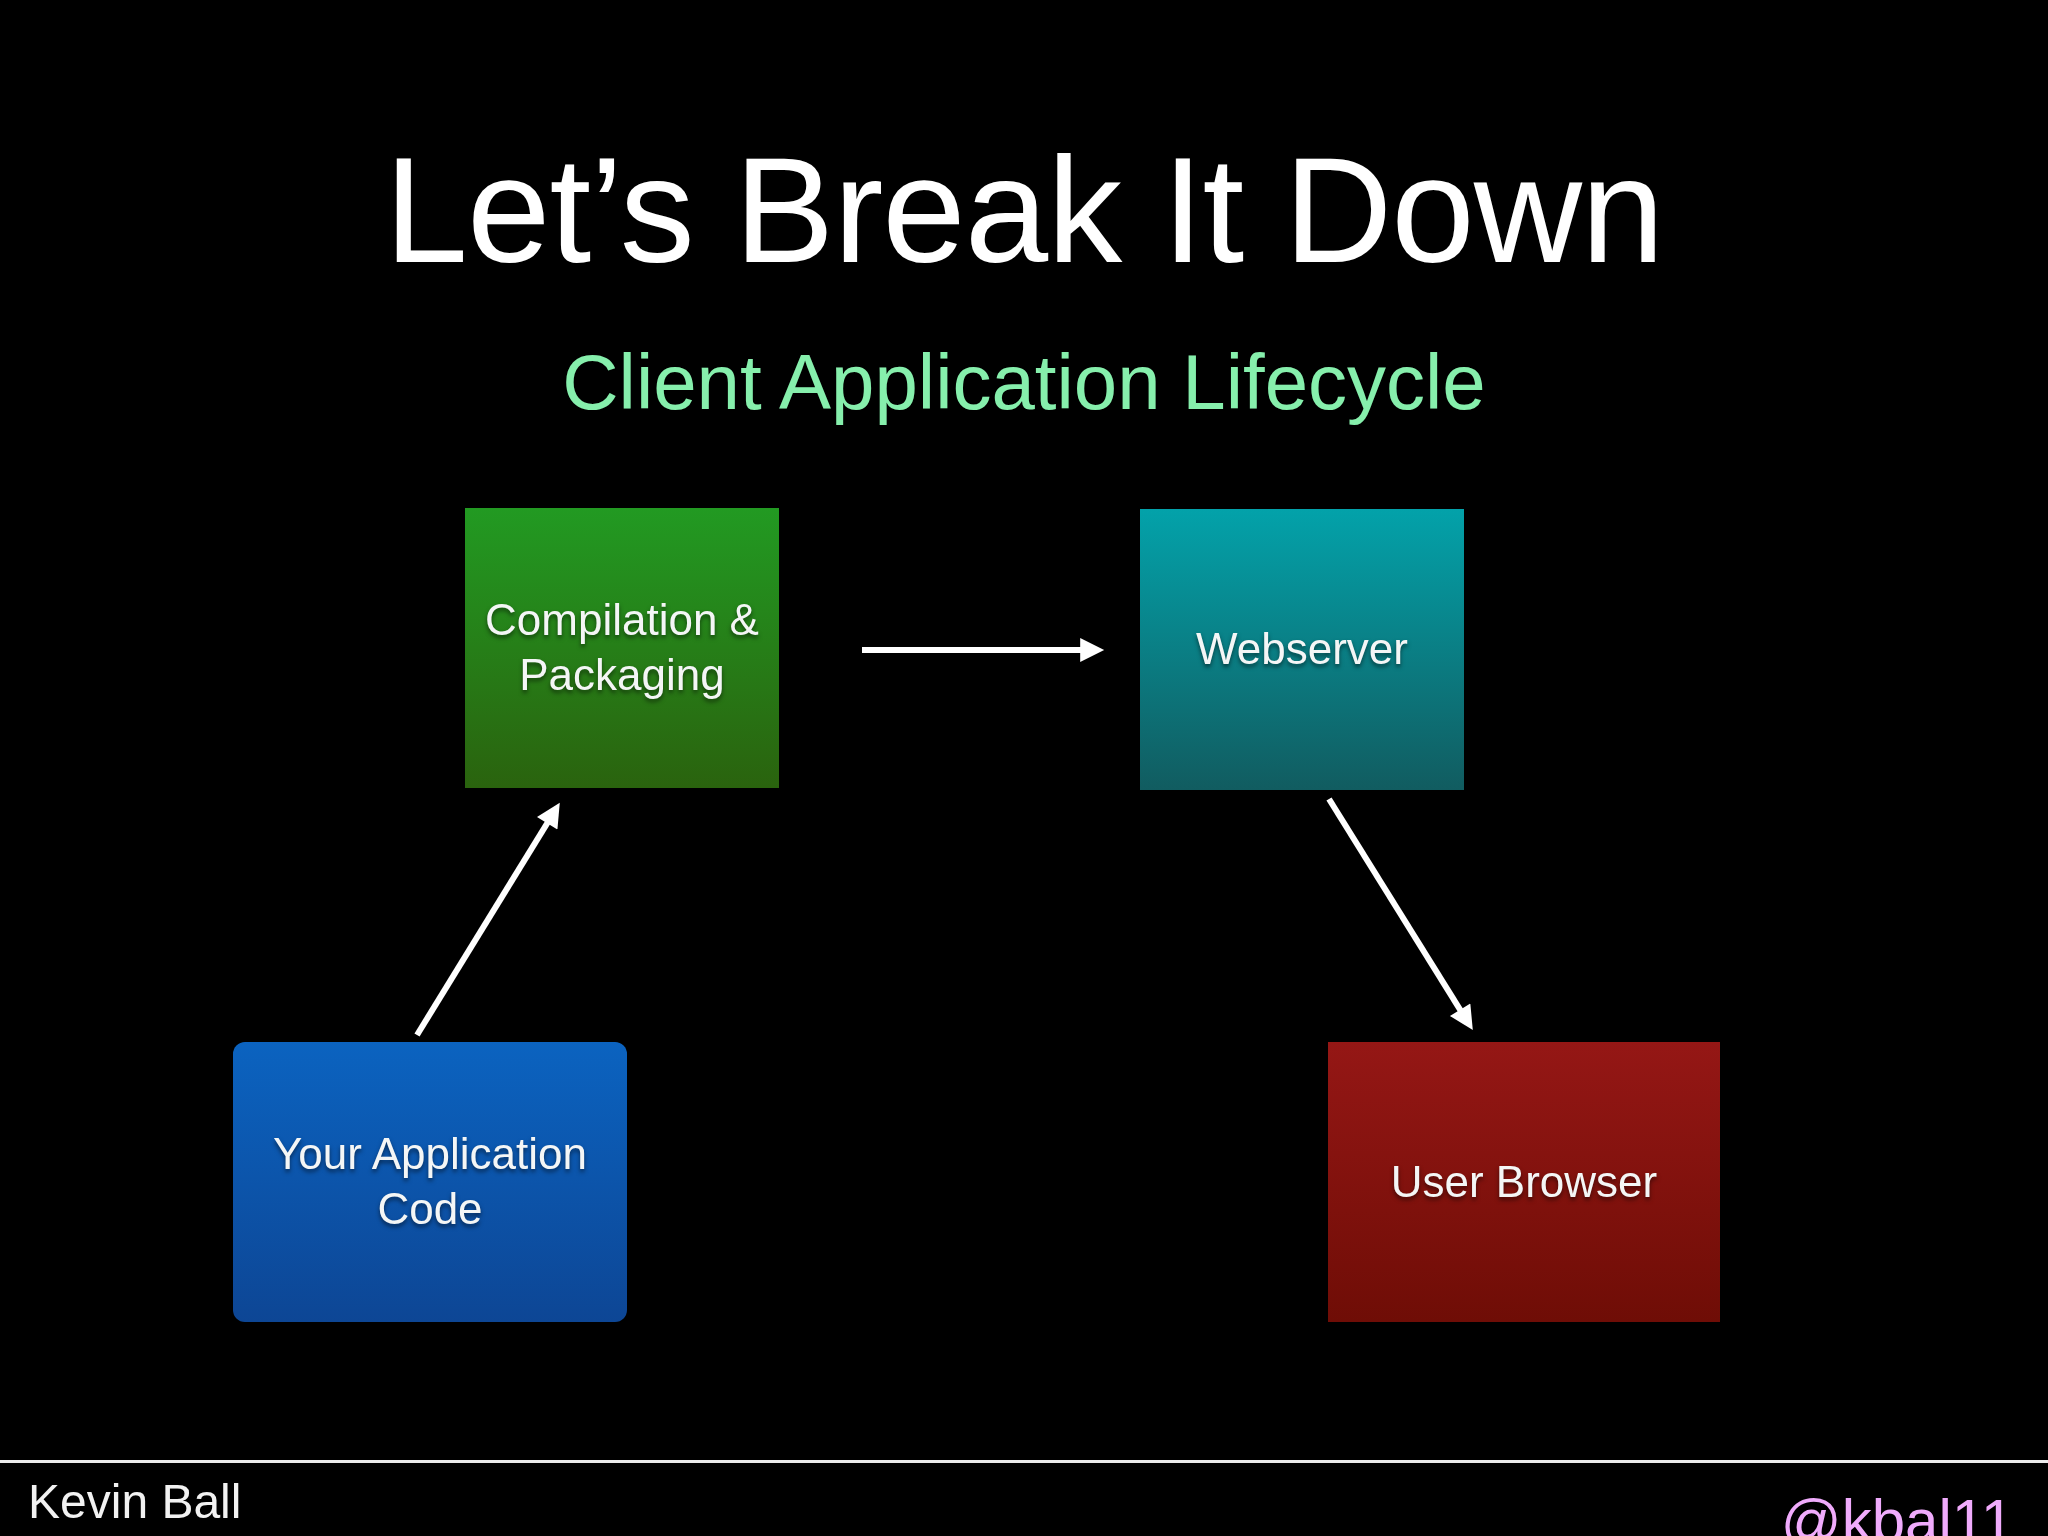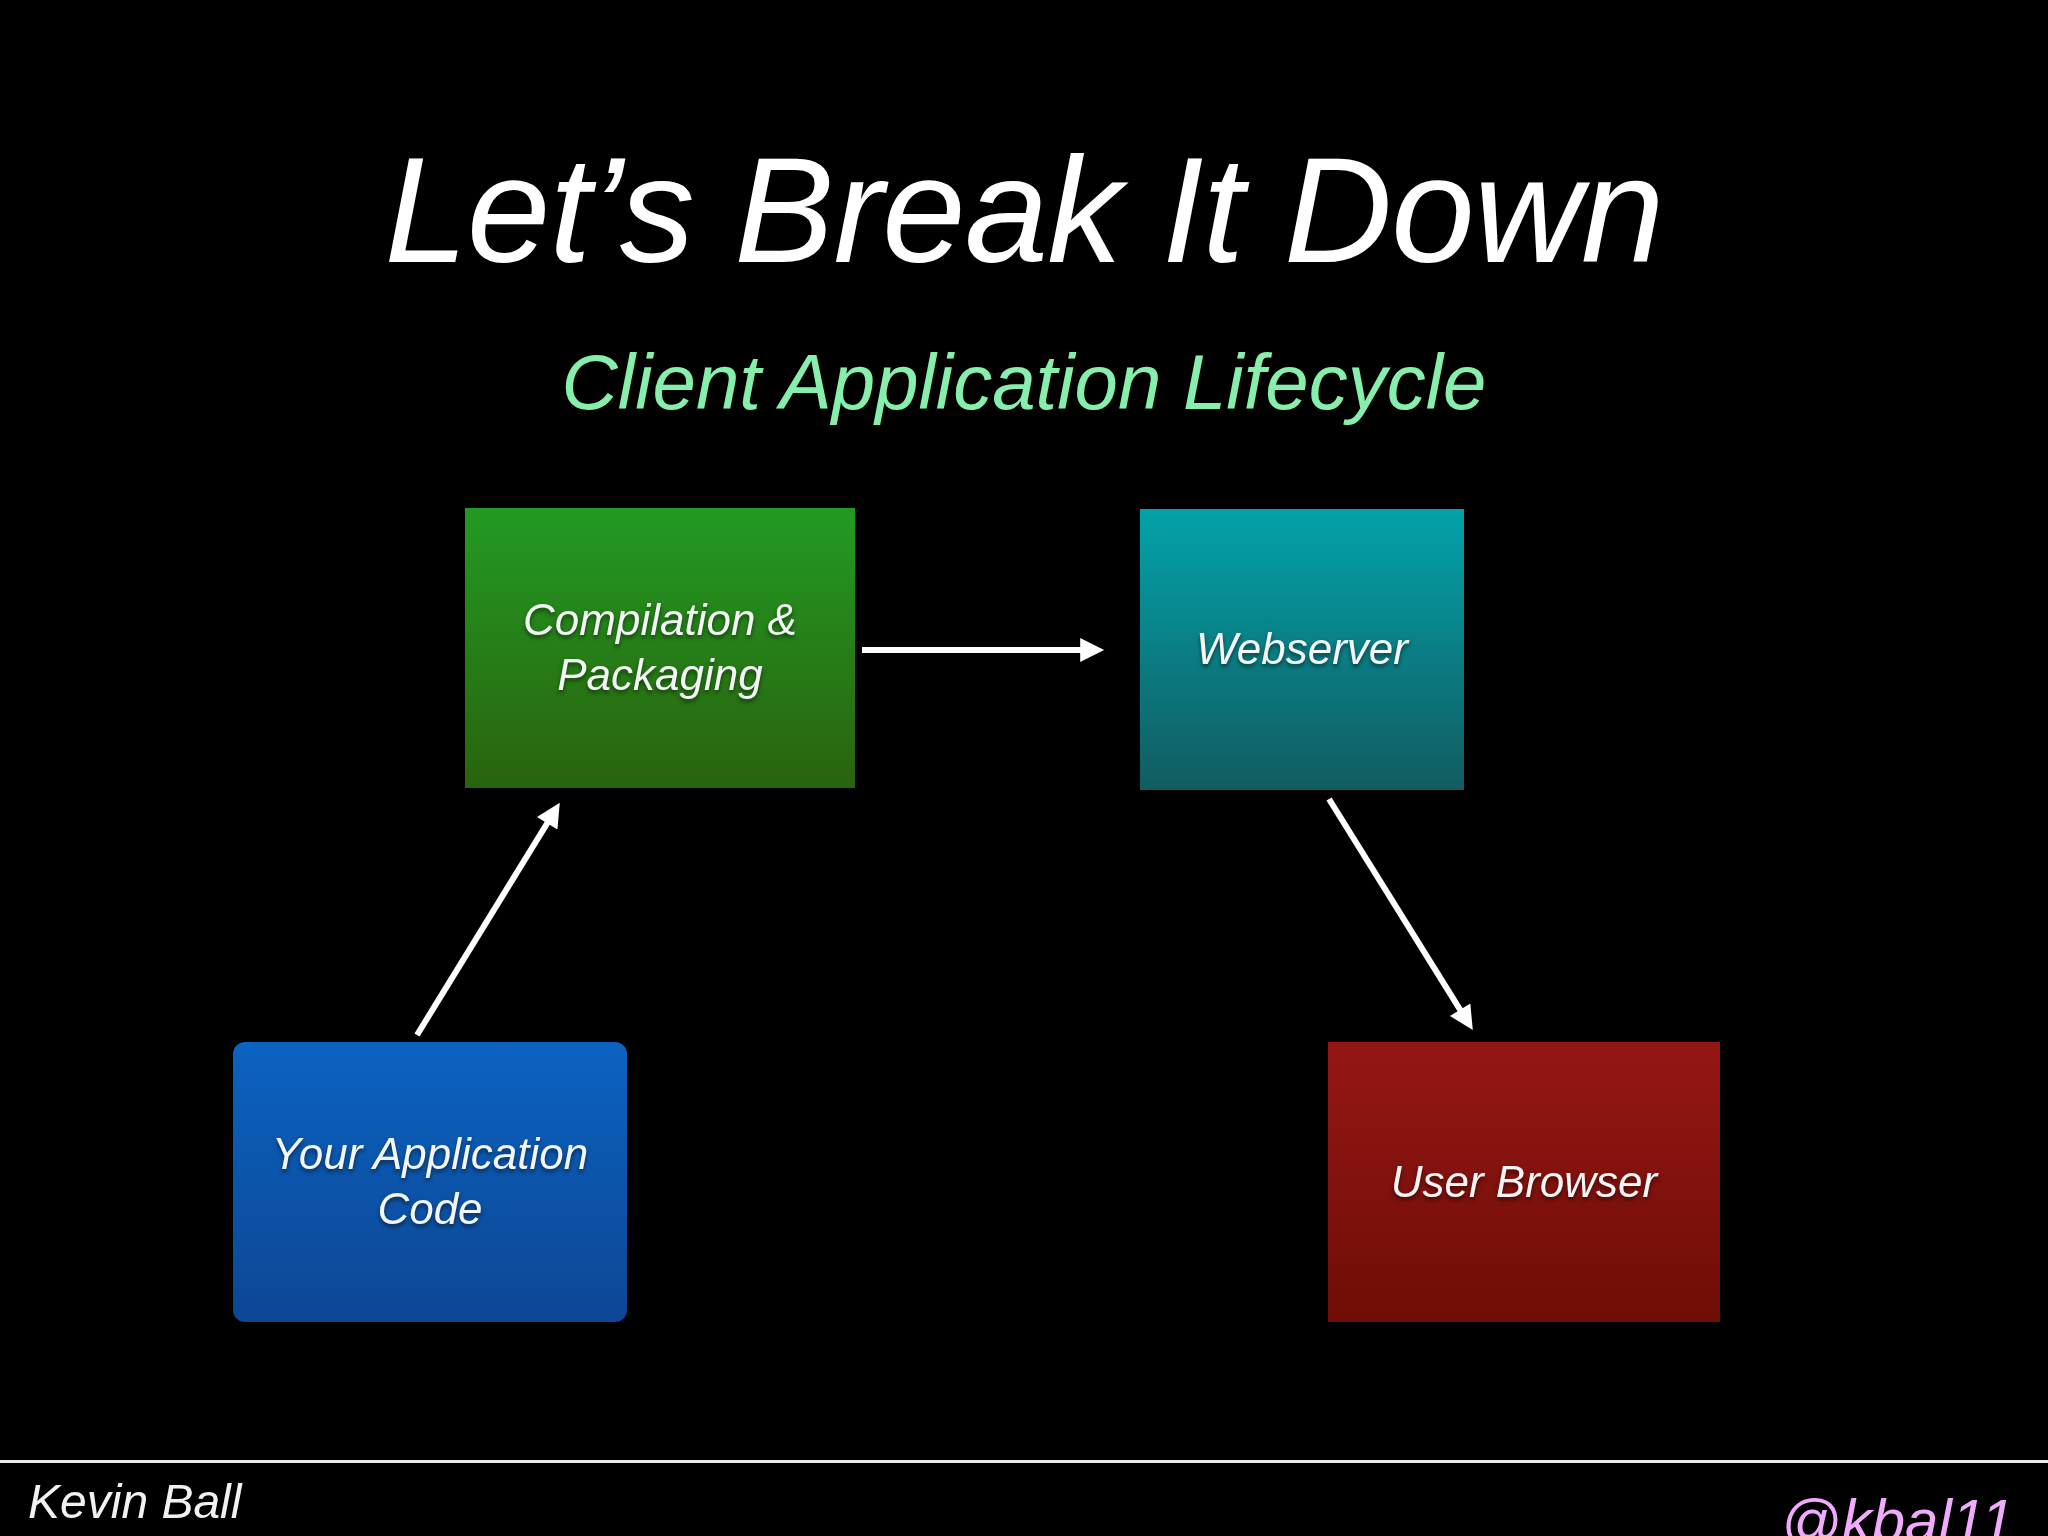--- a/index.html
+++ b/index.html
@@ -11,21 +11,20 @@
     width: 2048px;
     height: 1536px;
     overflow: hidden;
     font-family: "Liberation Sans", "DejaVu Sans", sans-serif;
   }
   .slide {
     position: relative;
     width: 2048px;
     height: 1536px;
     background: #000000;
-    font-style: italic;
   }
   .slide-title {
     position: absolute;
     top: 128px;
     left: 0;
     width: 2048px;
     margin: 0;
     text-align: center;
     color: #ffffff;
     font-size: 150px;
@@ -60,21 +59,21 @@
     text-align: center;
     color: #f4f6f6;
     font-size: 44px;
     font-weight: 300;
     line-height: 1.24;
     text-shadow: 0 3px 4px rgba(0,0,0,0.5);
     padding: 0 12px;
     box-sizing: border-box;
   }
   .node-compilation {
-    left: 465px; top: 508px; width: 390px; height: 280px;
+    left: 465px; top: 508px; width: 314px; height: 280px;
     background: linear-gradient(180deg, #229a22 0%, #2a630e 100%);
   }
   .node-webserver {
     left: 1140px; top: 509px; width: 324px; height: 281px;
     background: linear-gradient(180deg, #03a2aa 0%, #115c60 100%);
   }
   .node-appcode {
     left: 233px; top: 1042px; width: 394px; height: 280px;
     background: linear-gradient(180deg, #0b63c0 0%, #0d4695 100%);
     border-radius: 12px;

